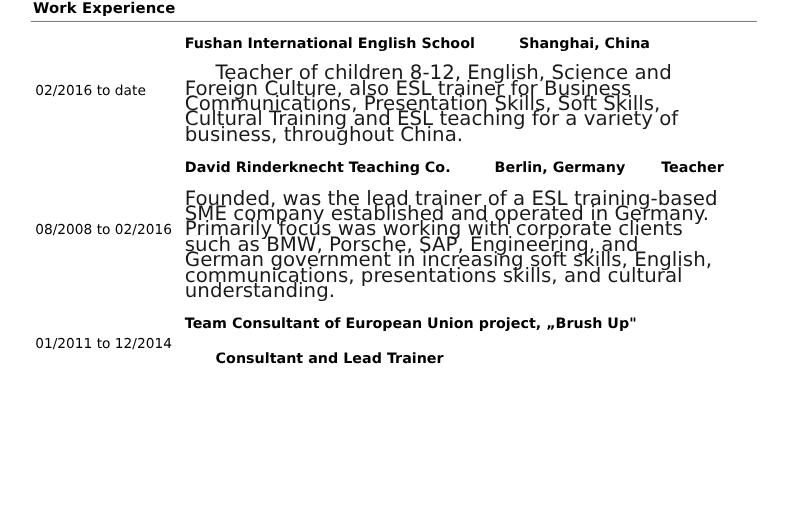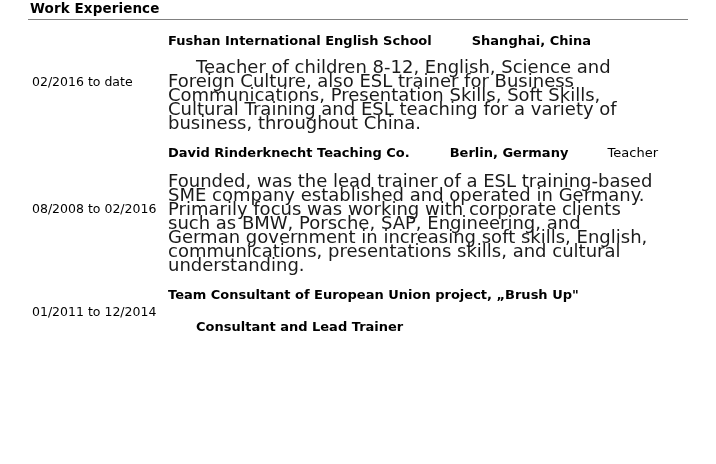--- a/index.html
+++ b/index.html
@@ -72,21 +72,21 @@
   .role-line {
     font-size: 13px;
     font-weight: bold;
     line-height: 18px;
   }
   .role-indent {
     padding-left: 28px;
   }
   .role-right {
     float: right;
-    font-weight: normal;
+    font-weight: bold;
     padding-right: 0px;
   }
   .desc {
     font-size: 18px;
     line-height: 14px;
     color: #1a1a1a;
     margin-top: 5px;
     text-indent: 0;
   }
   .desc.first-indent {

